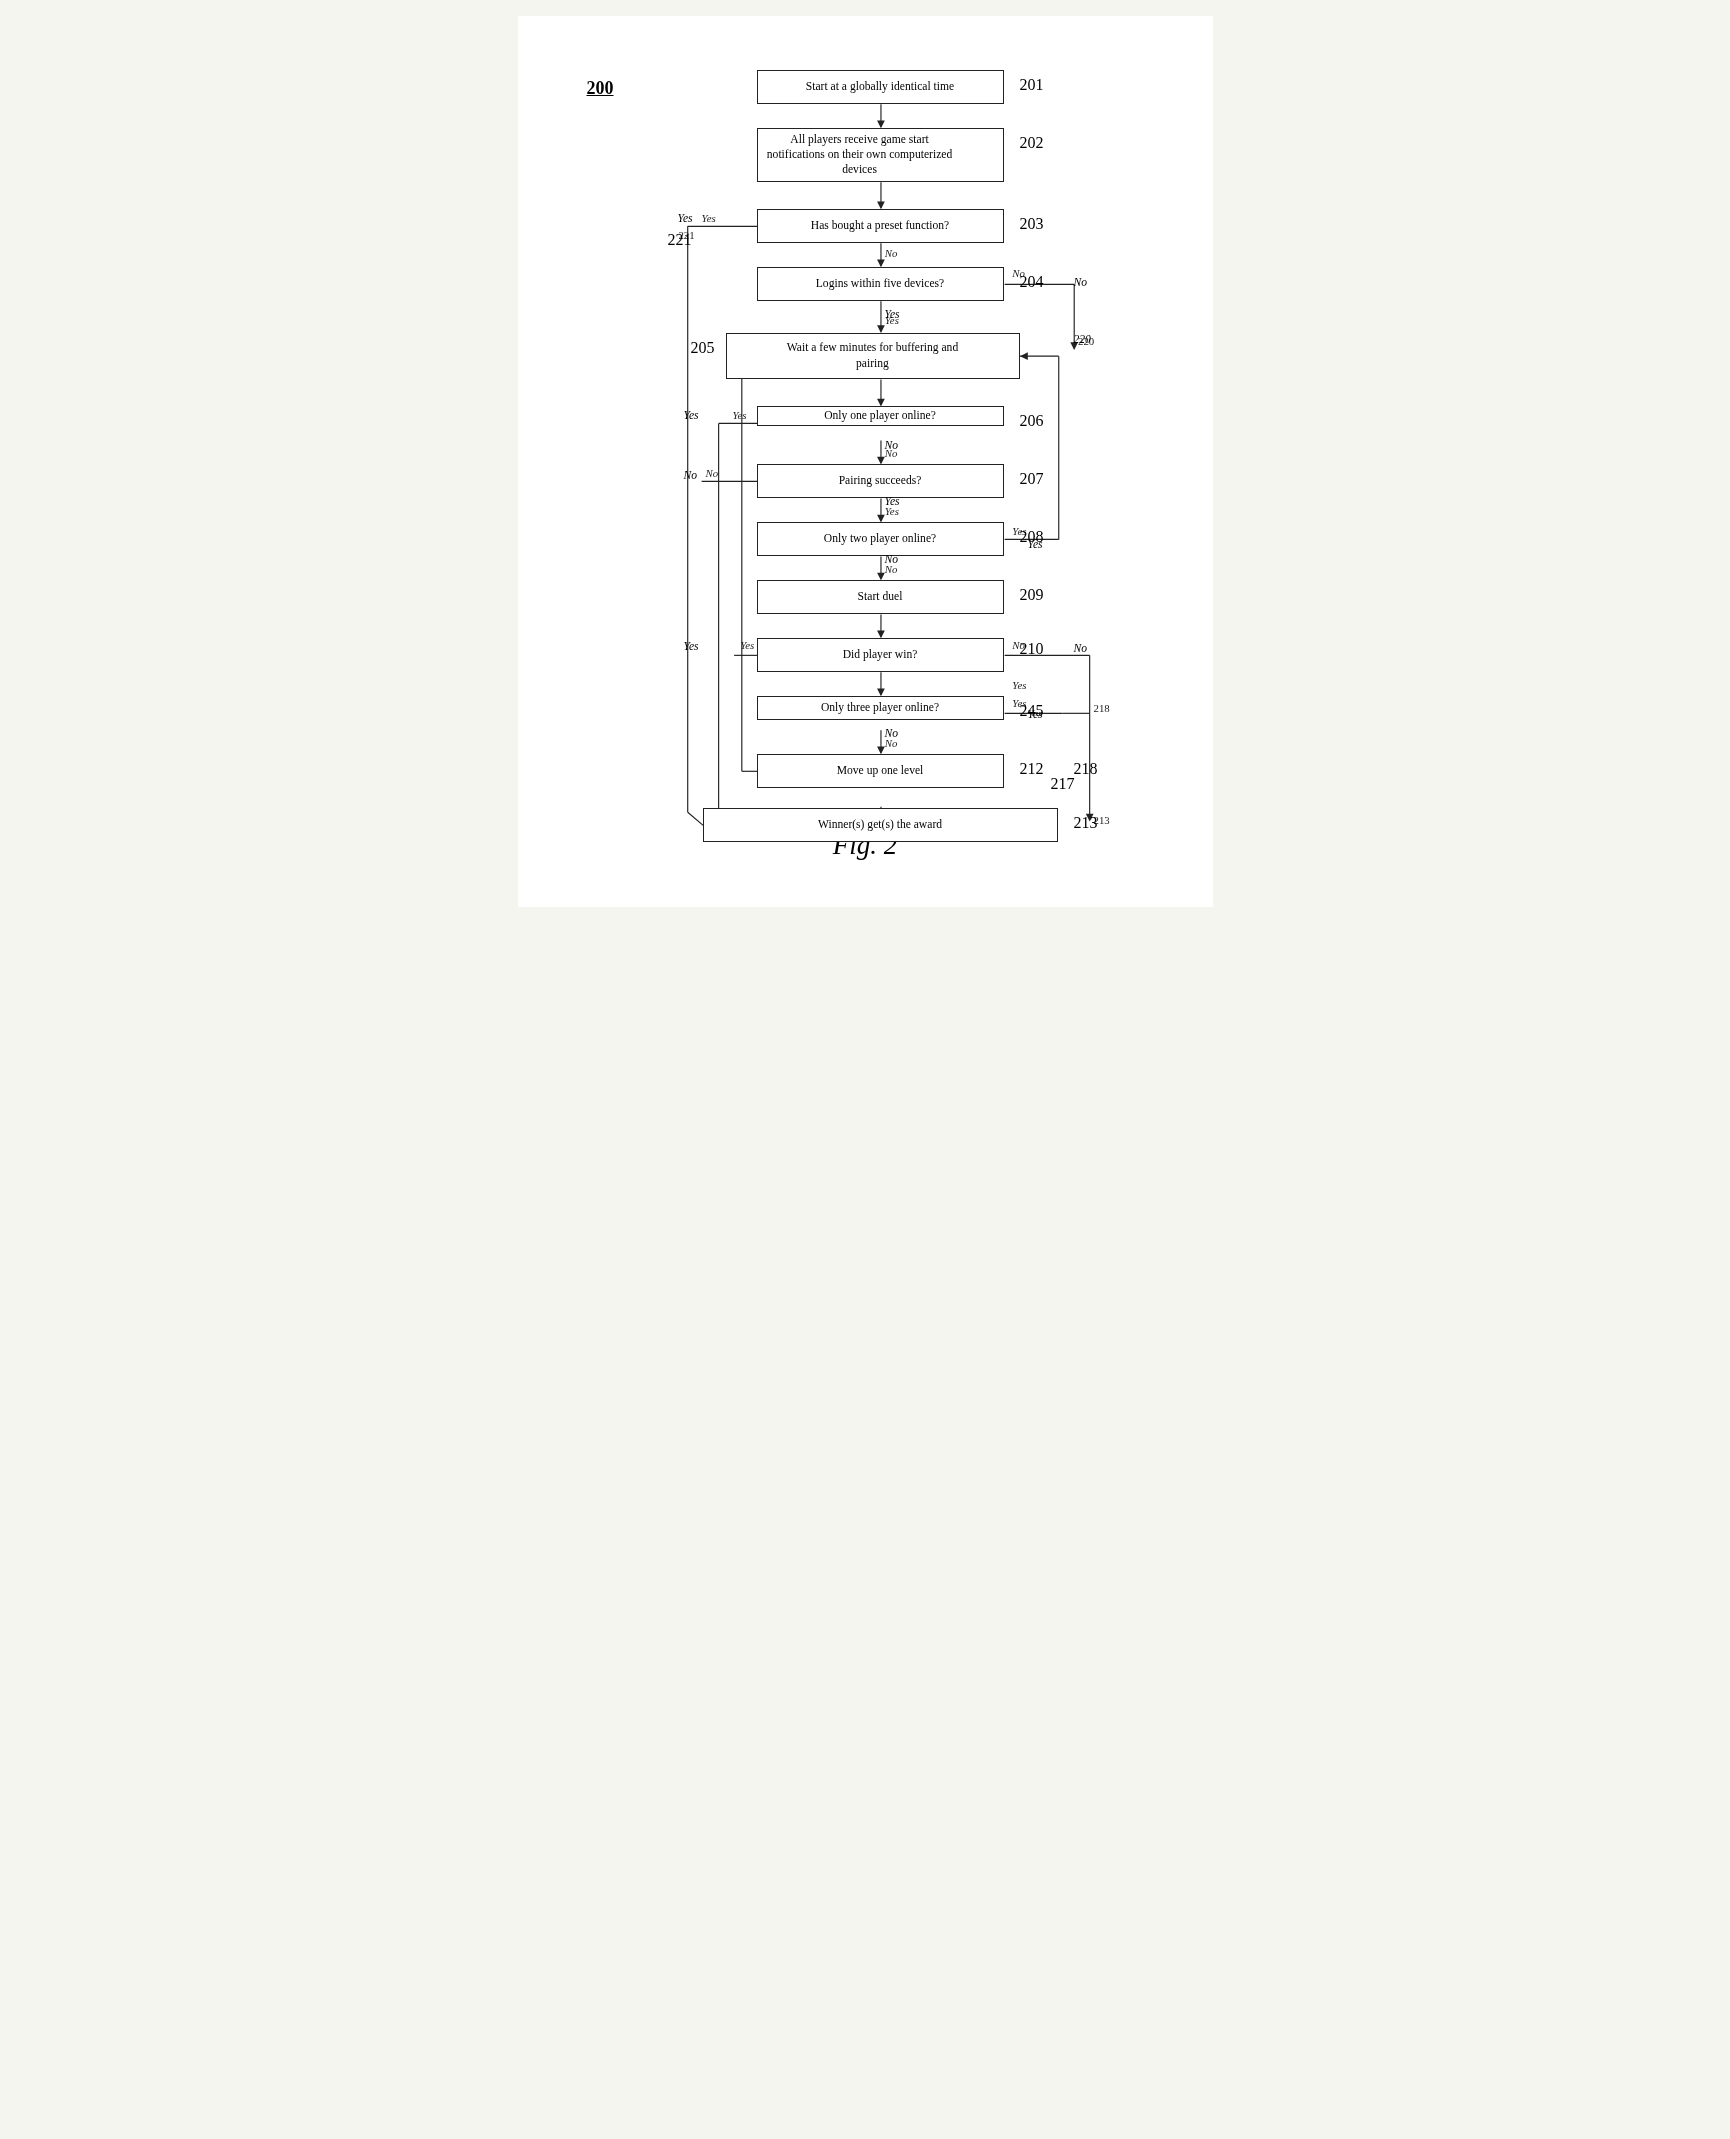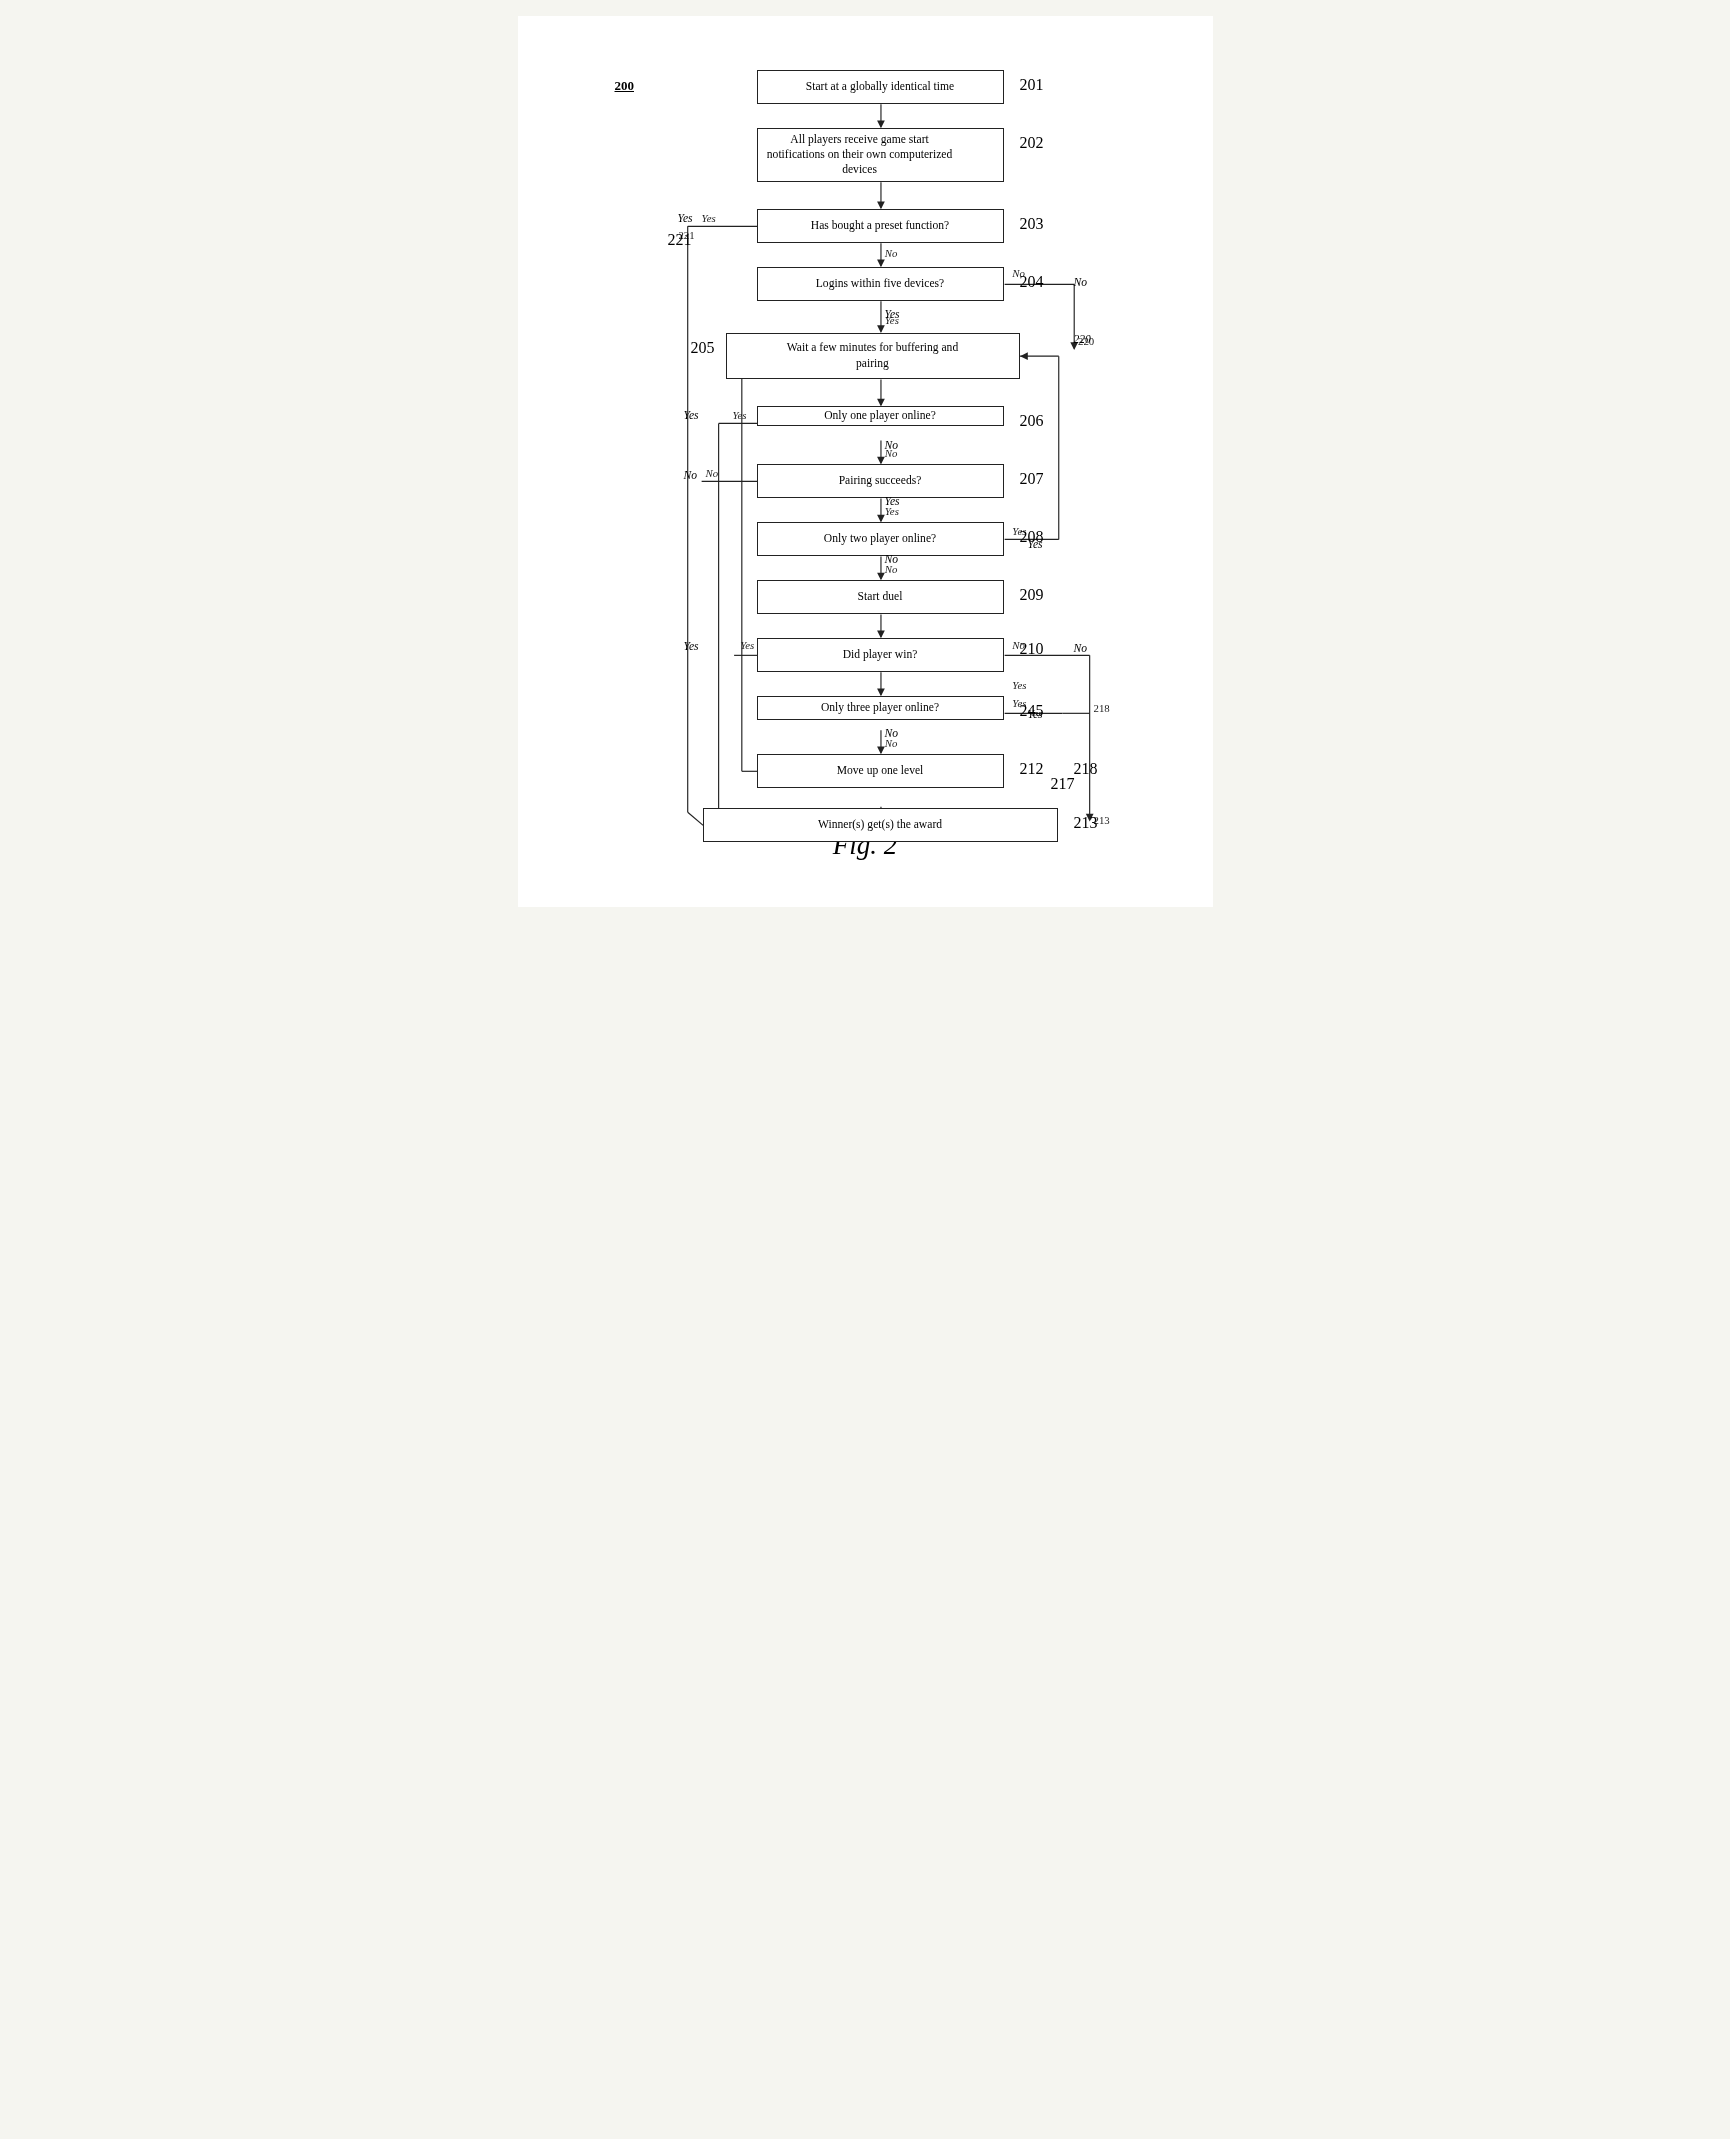--- a/index.html
+++ b/index.html
@@ -53,24 +53,23 @@
       pointer-events: none;
     }
     .fig-caption {
       text-align: center;
       font-size: 27px;
       margin-top: 10px;
       font-style: italic;
     }
     .diagram-title {
       position: absolute;
-      font-size: 13px;
+      font-size: 18px;
       font-weight: bold;
       text-decoration: underline;
-      margin-left: 28px;
     }
   </style>
 </head>
 <body>
 
 <div class="page">
   <div class="diagram-container">
 
     <span class="diagram-title" style="left:23px; top:31px;">200</span>
 

